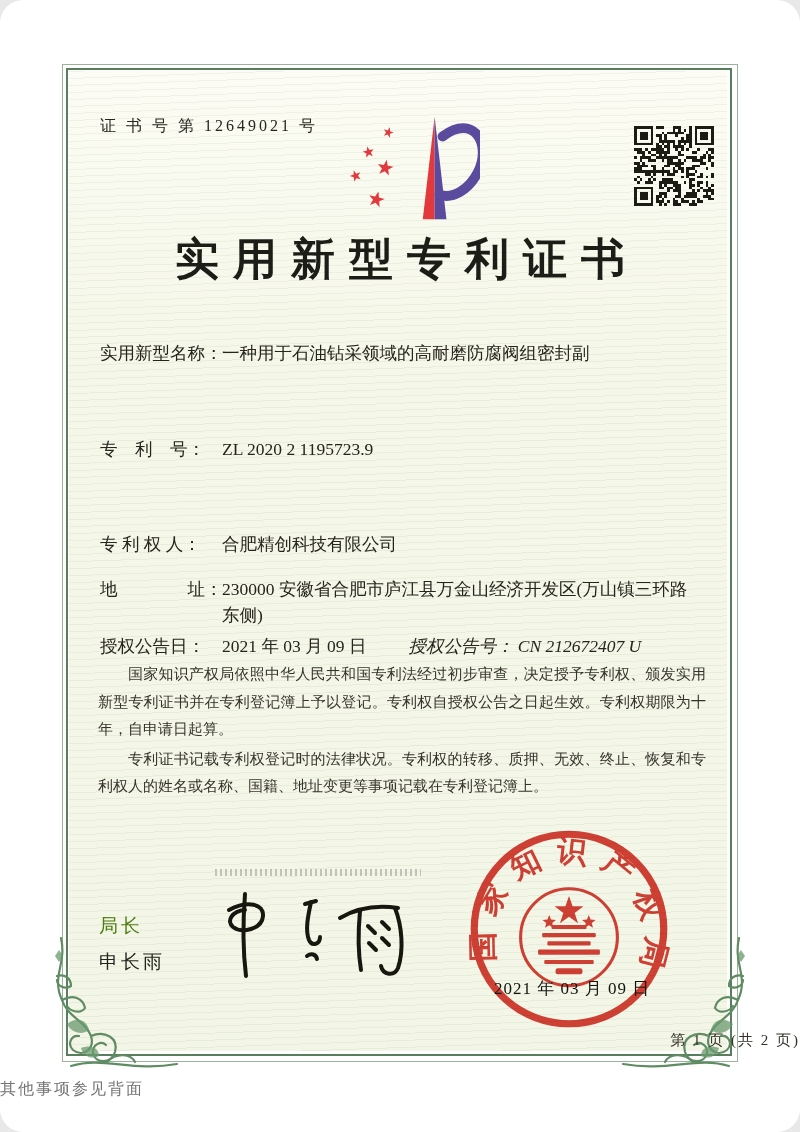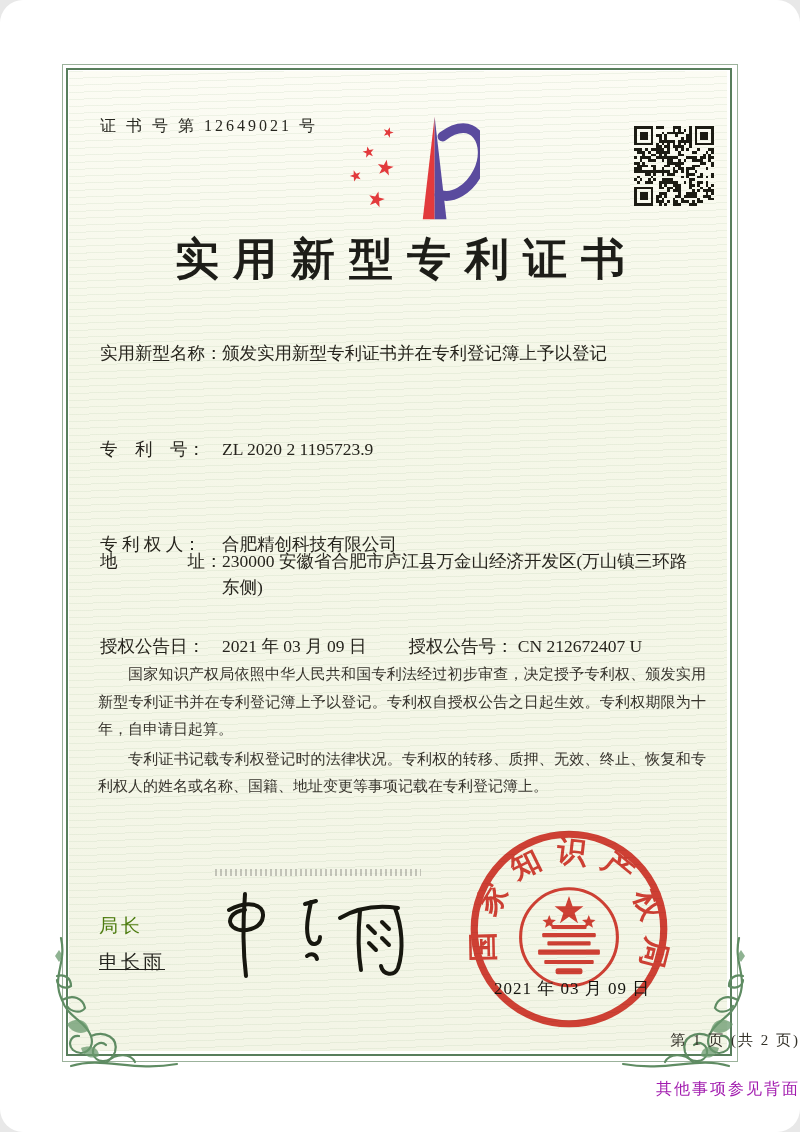--- a/index.html
+++ b/index.html
@@ -22,41 +22,41 @@
   .cert-no{position:absolute;left:100px;top:116px;font-size:16px;letter-spacing:3px;color:#26261f;}
   .logo{position:absolute;left:332px;top:110px;width:148px;height:118px;}
   .qr{position:absolute;left:634px;top:126px;width:80px;height:80px;}
   .qr svg{width:100%;height:100%;fill:#1c1c14;}
   .title{position:absolute;left:0;right:0;top:230px;text-align:center;
     font-size:44px;font-weight:600;color:#1d1d18;letter-spacing:14px;padding-left:14px;font-family:Liberation Mono, monospace;}
   .field-row{position:absolute;left:100px;width:600px;font-size:17.5px;color:#26241d;line-height:26px;}
   .field-row .lbl{display:inline-block;width:122px;vertical-align:top;white-space:pre;}
   .field-row .val{display:inline-block;vertical-align:top;max-width:470px;}
   .row-name{top:340px}.row-inventor{top:388px}.row-patno{top:436px}
-  .row-filing{top:483px}.row-patentee{top:531px}.row-address{top:548px}
+  .row-filing{top:483px}.row-patentee{top:531px}.row-address{top:576px}
   .row-grant{top:633px}
-  .grant-no{margin-left:42px;}
+  .grant-no{margin-left:42px;font-style:italic;}
   .body-text{position:absolute;left:98px;top:661px;width:608px;
     font-size:15px;line-height:1.84;color:#36332c;text-align:justify;}
   .body-text p{margin:0 0 2px 0;text-indent:2em;}
   .micro-strip{position:absolute;left:215px;top:869px;width:206px;height:7px;
     background:repeating-linear-gradient(90deg,#9a9a92 0 2px,#f2f4e6 2px 5px);opacity:.55;}
   .signer-title{position:absolute;left:99px;top:913px;font-family:"Liberation Sans",sans-serif;
     font-size:19px;letter-spacing:3px;color:#4d7c0f;}
   .signer-name{position:absolute;left:99px;top:949px;font-family:"Liberation Sans",sans-serif;
-    font-size:19px;letter-spacing:3px;color:#23231d;text-decoration:underline;}
+    font-size:19px;letter-spacing:3px;color:#23231d;}
   .signature{position:absolute;left:212px;top:880px;width:205px;height:102px;}
   .seal{position:absolute;left:466px;top:826px;width:206px;height:206px;opacity:.95;
     mix-blend-mode:multiply;}
   .seal-date{position:absolute;left:482px;top:977px;width:180px;text-align:center;
     font-size:17px;letter-spacing:1px;color:#14140f;}
   .footer-page{position:absolute;left:0;right:0;top:1031px;text-align:right;
     font-size:15px;letter-spacing:2px;color:#333128;}
-  .back-note{position:absolute;left:0;right:0;top:1079px;text-align:right;
-    font-size:16px;letter-spacing:2px;color:#a21caf;}
+  .back-note{position:absolute;left:0;right:0;top:1079px;text-align:left;
+    font-size:16px;letter-spacing:2px;color:#737373;}
   .ornament{position:absolute;width:132px;height:142px;}
   .orn-bl{left:47px;top:936px;}
   .orn-br{left:621px;top:936px;transform:scaleX(-1);}
 </style>
 </head>
 <body>
 
 <div class="page">
 
   <div class="frame-outer"></div>
@@ -526,21 +526,21 @@
         <rect x="16" y="28" width="1" height="1"></rect>
         <rect x="20" y="28" width="1" height="1"></rect>
         <rect x="21" y="28" width="1" height="1"></rect>
         <rect x="22" y="28" width="1" height="1"></rect>
       </svg>
   </div>
 
   <div class="title">实用新型专利证书</div>
 
   <div class="field-row row-name">
-    <span class="lbl">实用新型名称：</span><span class="val">颁发实用新型专利证书并在专利登记簿上予以登记</span>
+    <span class="lbl">实用新型名称：</span><span class="val">一种用于石油钻采领域的高耐磨防腐阀组密封副</span>
   </div>
   <div class="field-row row-patno">
     <span class="lbl">专　利　号：</span><span class="val">ZL 2020 2 1195723.9</span>
   </div>
   <div class="field-row row-patentee">
     <span class="lbl">专 利 权 人：</span><span class="val">合肥精创科技有限公司</span>
   </div>
   <div class="field-row row-address">
     <span class="lbl">地　　　　址：</span><span class="val">230000 安徽省合肥市庐江县万金山经济开发区(万山镇三环路东侧)</span>
   </div>

